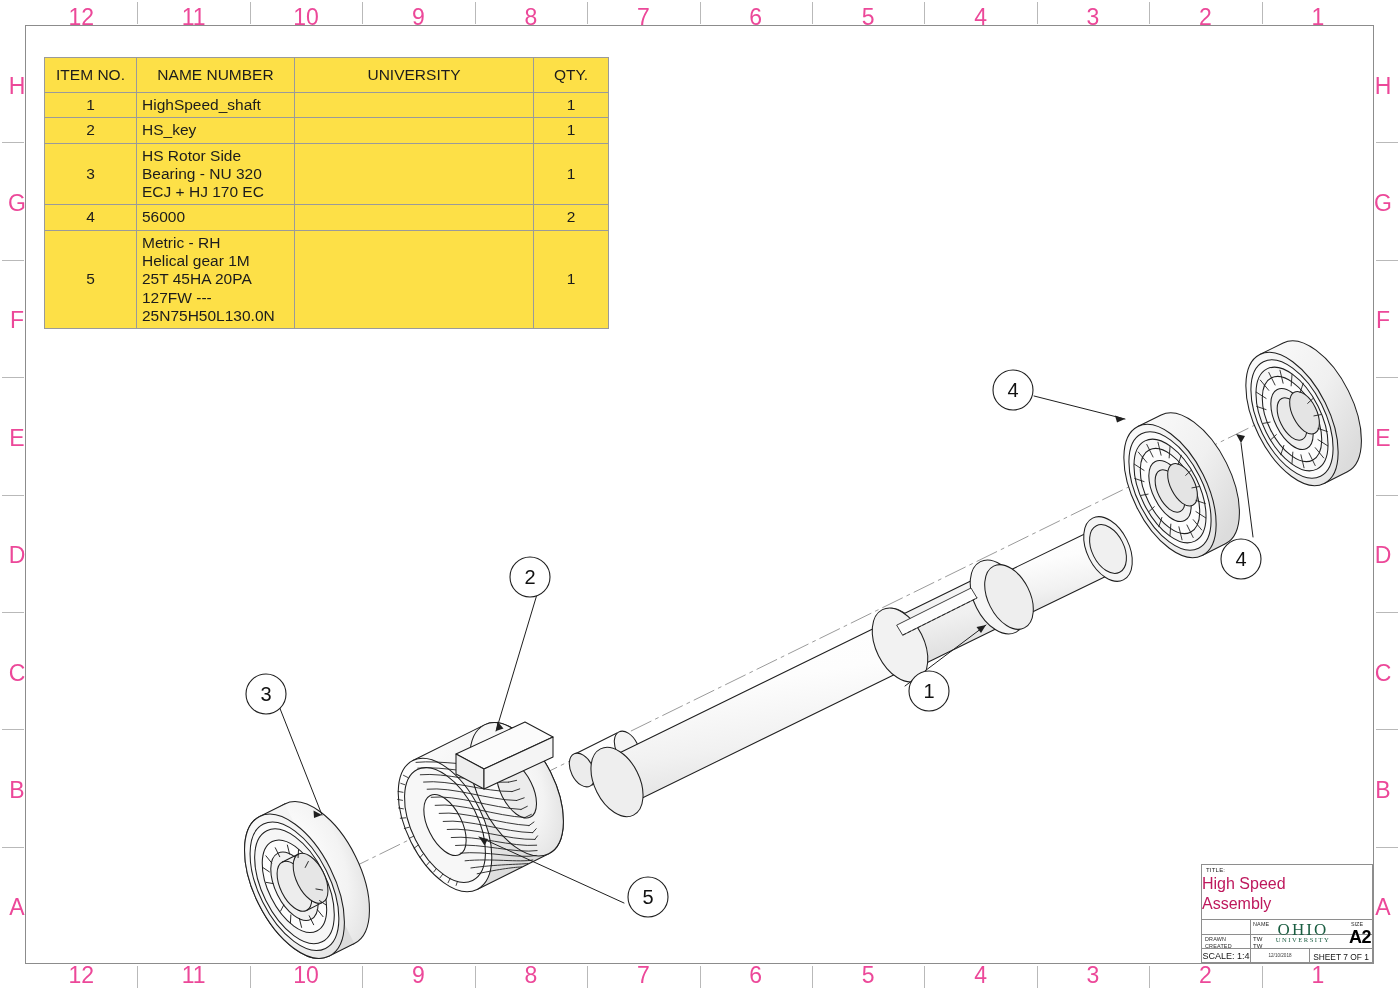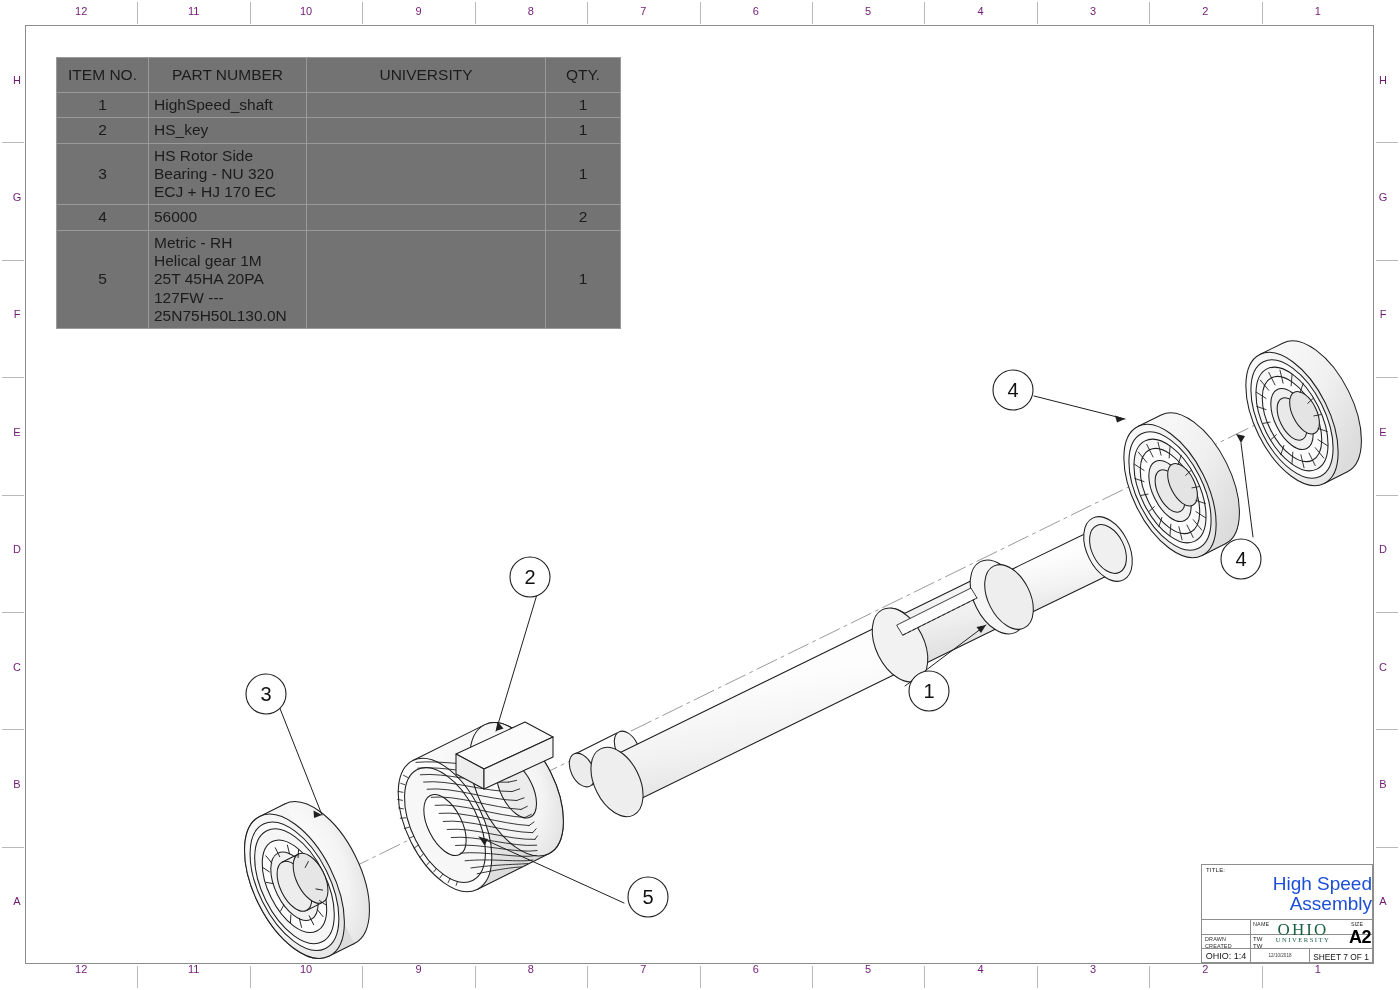--- a/index.html
+++ b/index.html
@@ -18,22 +18,22 @@
     position: relative;
     width: 1400px;
     height: 990px;
     background: #ffffff;
   }
 
   
   .zone-label {
     position: absolute;
     font-family: "Liberation Sans", sans-serif;
-    font-size: 11px;
-    color: #701a75;
+    font-size: 23px;
+    color: #ec4899;
     text-align: center;
     line-height: 1;
     user-select: none;
   }
   .zone-col-top { top: 6px; width: 40px; }
   .zone-col-bot { top: 964px; width: 40px; }
   .zone-row-left { left: 4px; width: 26px; text-align: center; }
   .zone-row-right { left: 1370px; width: 26px; text-align: center; }
 
   .tick {
@@ -50,25 +50,25 @@
     top: 25px;
     width: 1349px;
     height: 939px;
     border: 1.6px solid #8c8c8c;
     box-sizing: border-box;
   }
 
   
   #bom {
     position: absolute;
-    left: 56px;
+    left: 44px;
     top: 57px;
     width: 520px;
     border-collapse: collapse;
-    background: #737373;
+    background: #fde047;
     table-layout: fixed;
   }
   #bom td, #bom th {
     border: 1px solid #9a9a9a;
     font-family: "Liberation Sans", sans-serif;
     font-size: 15.5px;
     color: #1c1c1c;
     font-weight: normal;
     padding: 3px 5px;
     vertical-align: middle;
@@ -116,24 +116,24 @@
   #tb-title-lbl {
     position: absolute;
     left: 4px; top: 2px;
     font-size: 6px;
     color: #222;
     letter-spacing: .2px;
   }
   #tb-title-val {
     position: absolute;
     left: 0; right: 0; top: 9px;
-    text-align: right;
-    font-size: 19px;
+    text-align: left;
+    font-size: 16px;
     line-height: 20px;
-    color: #1d4ed8;
+    color: #be185d;
     white-space: pre-line;
   }
   #tb-mid {
     position: relative;
     height: 29px;
     border-bottom: 1px solid #8e8e8e;
     box-sizing: border-box;
   }
   .tb-cell-lbl {
     position: absolute;
@@ -218,21 +218,21 @@
   <div id="ruler-bottom"></div>
   <div id="ruler-left"></div>
   <div id="ruler-right"></div>
 
   <div id="frame"></div>
 
   <table id="bom">
     <thead>
       <tr>
         <th class="c-item">ITEM NO.</th>
-        <th class="c-part">PART NUMBER</th>
+        <th class="c-part">NAME NUMBER</th>
         <th class="c-desc">UNIVERSITY</th>
         <th class="c-qty">QTY.</th>
       </tr>
     </thead>
     <tbody id="bom-body">
         <tr>
           <td class="c-item">1</td>
           <td class="c-part">HighSpeed_shaft</td>
           <td class="c-desc"></td>
           <td class="c-qty">1</td>
@@ -541,21 +541,21 @@
         <div id="ohio-sub" style="color: rgb(27, 94, 66);">UNIVERSITY</div>
       </div>
 
       <div id="tb-size-lbl">SIZE</div>
       <div id="tb-size-val">A2</div>
     </div>
 
     <div id="tb-bottom">
       <div id="tb-bvline1"></div>
       <div id="tb-bvline2"></div>
-      <div id="tb-scale">OHIO: 1:4</div>
+      <div id="tb-scale">SCALE: 1:4</div>
       <div id="tb-date">12/10/2018</div>
       <div id="tb-sheet">SHEET 7 OF 1</div>
     </div>
   </div>
 
 <div class="zone-label zone-col-top" style="left: 61.2083px;">12</div>
     <div class="zone-label zone-col-top" style="left: 173.625px;">11</div>
     <div class="tick tick-v" style="left: 137.417px; top: 2px;"></div>
     <div class="zone-label zone-col-top" style="left: 286.042px;">10</div>
     <div class="tick tick-v" style="left: 249.833px; top: 2px;"></div>

